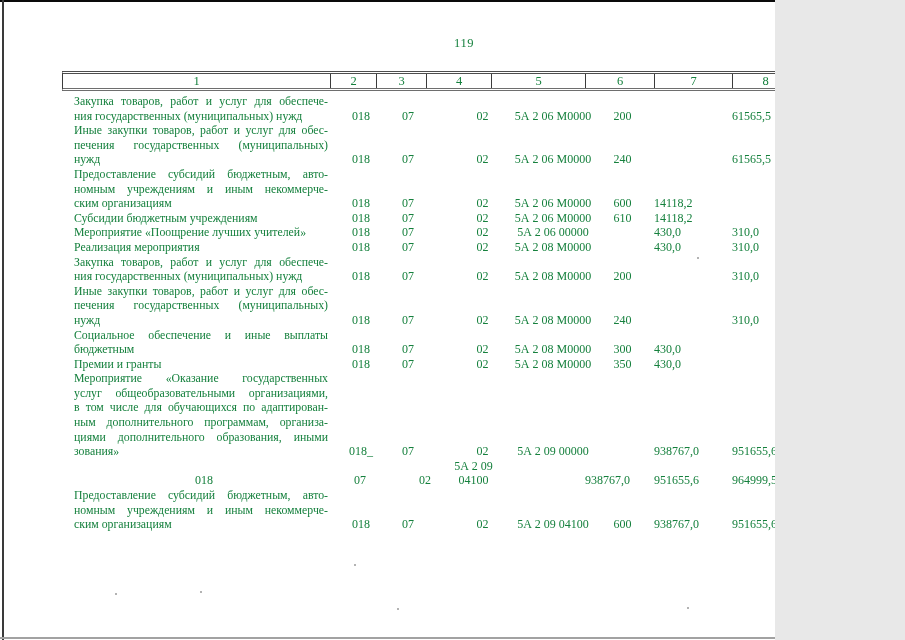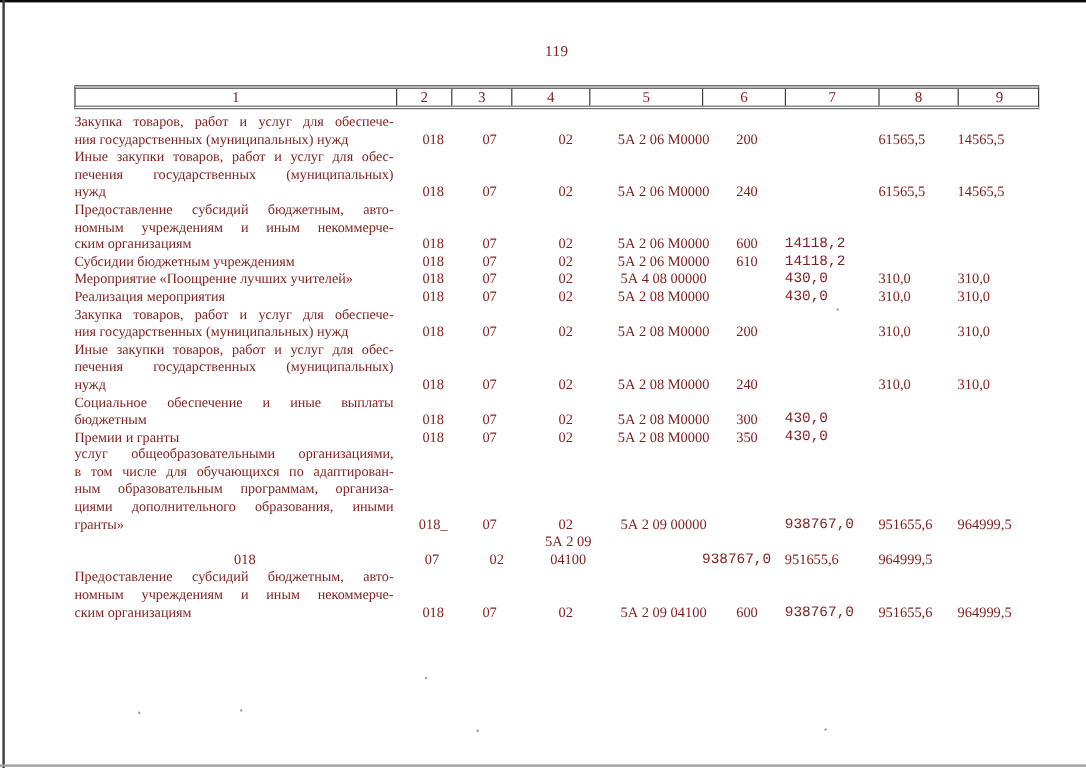--- a/index.html
+++ b/index.html
@@ -1,24 +1,24 @@
 <!DOCTYPE html>
 <html><head>
 <meta charset="utf-8">
 <style>
   html, body { margin: 0; padding: 0; }
   body { background: #e8e8e8; }
   .page {
     position: relative;
-    width: 905px;
+    width: 775px;
     height: 640px;
     background: #ffffff;
     overflow: hidden;
     font-family: "Liberation Serif", "DejaVu Serif", serif;
-    color: #7f1d1d;
+    color: #15803d;
   }
   
   .edge-top    { position: absolute; left: 0; top: 0; width: 905px; height: 2px; background: #0a0a0a; }
   .edge-left   { position: absolute; left: 2px; top: 0; width: 2px; height: 640px; background: #3a3a3a; }
   .edge-bottom { position: absolute; left: 0; top: 637px; width: 905px; height: 2px; background: #a2a2a2; }
   .speck { position: absolute; width: 2px; height: 2px; background: #9a9a9a; border-radius: 50%; }
 
   .page-number {
     position: absolute;
     left: 62px; top: 36px; width: 804px;
@@ -46,31 +46,31 @@
     text-align: center;
     font-size: 12.5px;
     line-height: 14px;
     border-right: 1px solid #3c3c3c;
   }
   .th:last-child { border-right: none; }
 
   .tbody { padding-top: 3px; }
   .trow { align-items: end; }
   .cell { font-size: 12px; line-height: 14.6px; }
-  .desc { font-size: 11.8px; padding-right: 2px; }
+  .desc { font-size: 11.8px; padding-right: 2px; margin-left: 12px; }
   .dl   { text-align: justify; text-align-last: justify; line-height: 14.6px; }
   .dl.last { text-align-last: left; }
   .ctr { text-align: center; position: relative; }
   .c2  { left: 8px; }
   .c3  { left: 7px; }
-  .c4  { left: 13px; }
+  .c4  { left: 24px; }
   .c5  { left: 15px; }
   .c6  { left: 3px; }
   .num { }
-  .c7  { padding-right: 8px; font-family: Liberation Mono, monospace; }
+  .c7  { padding-right: 8px; }
   .c8  { padding-right: 8px; }
   .c9  { padding-right: 3px; }
 </style>
 </head>
 <body>
 
 <div class="page">
   <div class="edge-top"></div>
   <div class="edge-left"></div>
   <div class="edge-bottom"></div>
@@ -147,21 +147,21 @@
           <div class="cell num c8"></div>
           <div class="cell num c9"></div>
         </div>
         <div class="trow">
           <div class="cell desc">
             <div class="dl last">Мероприятие «Поощрение лучших учителей»</div>
           </div>
           <div class="cell ctr c2">018</div>
           <div class="cell ctr c3">07</div>
           <div class="cell ctr c4">02</div>
-          <div class="cell ctr c5">5А 4 08 00000</div>
+          <div class="cell ctr c5">5А 2 06 00000</div>
           <div class="cell ctr c6"></div>
           <div class="cell num c7">430,0</div>
           <div class="cell num c8">310,0</div>
           <div class="cell num c9">310,0</div>
         </div>
         <div class="trow">
           <div class="cell desc">
             <div class="dl last">Реализация мероприятия</div>
           </div>
           <div class="cell ctr c2">018</div>
@@ -224,25 +224,26 @@
           <div class="cell ctr c3">07</div>
           <div class="cell ctr c4">02</div>
           <div class="cell ctr c5">5А 2 08 М0000</div>
           <div class="cell ctr c6">350</div>
           <div class="cell num c7">430,0</div>
           <div class="cell num c8"></div>
           <div class="cell num c9"></div>
         </div>
         <div class="trow">
           <div class="cell desc">
+            <div class="dl">Мероприятие «Оказание государственных</div>
             <div class="dl">услуг общеобразовательными организациями,</div>
             <div class="dl">в том числе для обучающихся по адаптирован-</div>
-            <div class="dl">ным образовательным программам, организа-</div>
+            <div class="dl">ным дополнительного программам, организа-</div>
             <div class="dl">циями дополнительного образования, иными</div>
-            <div class="dl last">гранты»</div>
+            <div class="dl last">зования»</div>
           </div>
           <div class="cell ctr c2">018_</div>
           <div class="cell ctr c3">07</div>
           <div class="cell ctr c4">02</div>
           <div class="cell ctr c5">5А 2 09 00000</div>
           <div class="cell ctr c6"></div>
           <div class="cell num c7">938767,0</div>
           <div class="cell num c8">951655,6</div>
           <div class="cell num c9">964999,5</div>
         </div>

